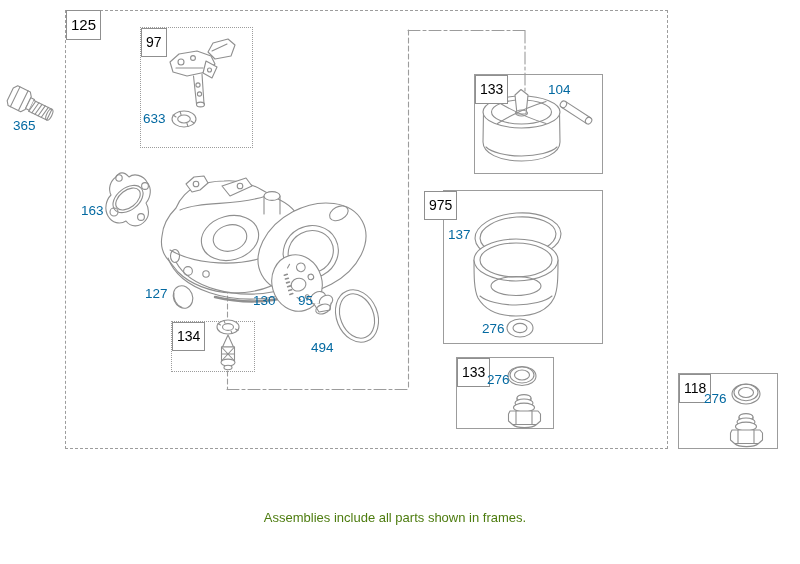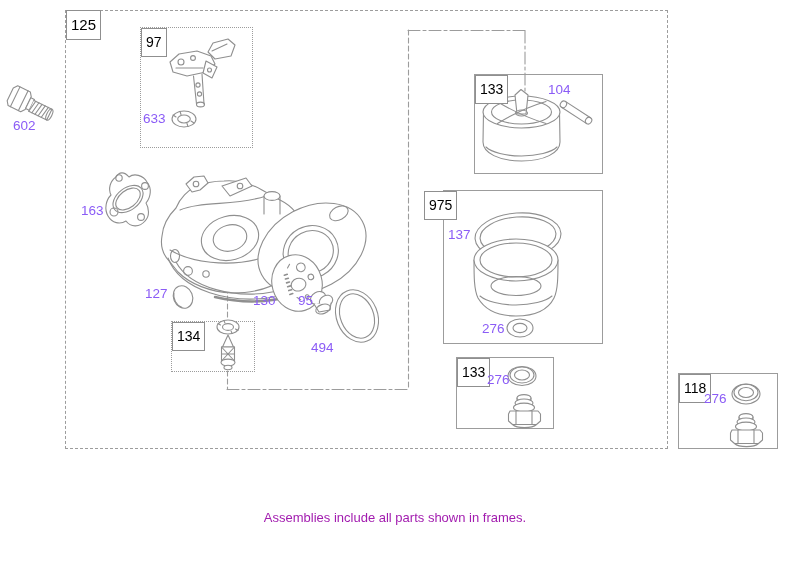--- a/index.html
+++ b/index.html
@@ -5,23 +5,23 @@
   html,body{margin:0;padding:0;background:#fff;}
   #stage{position:relative;width:800px;height:564px;background:#fff;overflow:hidden;
          font-family:"Liberation Sans","DejaVu Sans",sans-serif;color:#111;}
   svg{position:absolute;left:0;top:0;z-index:2;}
   .frame{position:absolute;background:transparent;z-index:1;}
   .frame.dashed{border:1px dashed #9c9c9c;}
   .frame.dotted{border:1px dotted #9c9c9c;}
   .frame.solid{border:1px solid #9c9c9c;}
   .framelabel{position:absolute;z-index:3;background:#fff;border:1px solid #8f8f8f;
               padding:4px 4px;font-size:14px;line-height:19px;color:#000;}
-  .partlabel{position:absolute;z-index:3;font-size:13.5px;color:#8b5cf6;white-space:nowrap;}
+  .partlabel{position:absolute;z-index:3;font-size:13.5px;color:#0369a1;white-space:nowrap;}
   .caption{position:absolute;z-index:3;left:0;top:510px;width:790px;text-align:center;
-           font-size:13px;color:#a21caf;}
+           font-size:13px;color:#4d7c0f;}
 </style>
 </head>
 <body>
 
 <div id="stage">
 
   <div class="frame dashed" style="left:65px;top:10px;width:601px;height:437px;"></div>
   <div class="frame dotted" style="left:140px;top:27px;width:111px;height:119px;"></div>
   <div class="frame dotted" style="left:171px;top:321px;width:82px;height:49px;"></div>
   <div class="frame solid" style="left:474px;top:74px;width:127px;height:98px;"></div>
@@ -221,21 +221,21 @@
   </svg>
 
   <div class="framelabel" style="left:66px;top:10px;font-size:15px;line-height:20px;">125</div>
   <div class="framelabel" style="left:141px;top:28px;">97</div>
   <div class="framelabel" style="left:475px;top:75px;">133</div>
   <div class="framelabel" style="left:424px;top:191px;text-align:center;">975</div>
   <div class="framelabel" style="left:457px;top:358px;">133</div>
   <div class="framelabel" style="left:679px;top:374px;">118</div>
   <div class="framelabel" style="left:172px;top:322px;">134</div>
 
-  <div class="partlabel" style="left:13px;top:118px;">602</div>
+  <div class="partlabel" style="left:13px;top:118px;">365</div>
   <div class="partlabel" style="left:143px;top:111px;">633</div>
   <div class="partlabel" style="left:81px;top:203px;">163</div>
   <div class="partlabel" style="left:145px;top:286px;">127</div>
   <div class="partlabel" style="left:253px;top:293px;text-align:right;">130</div>
   <div class="partlabel" style="left:298px;top:293px;">95</div>
   <div class="partlabel" style="left:311px;top:340px;">494</div>
   <div class="partlabel" style="left:548px;top:82px;">104</div>
   <div class="partlabel" style="left:448px;top:227px;">137</div>
   <div class="partlabel" style="left:482px;top:321px;">276</div>
   <div class="partlabel" style="left:487px;top:372px;">276</div>

